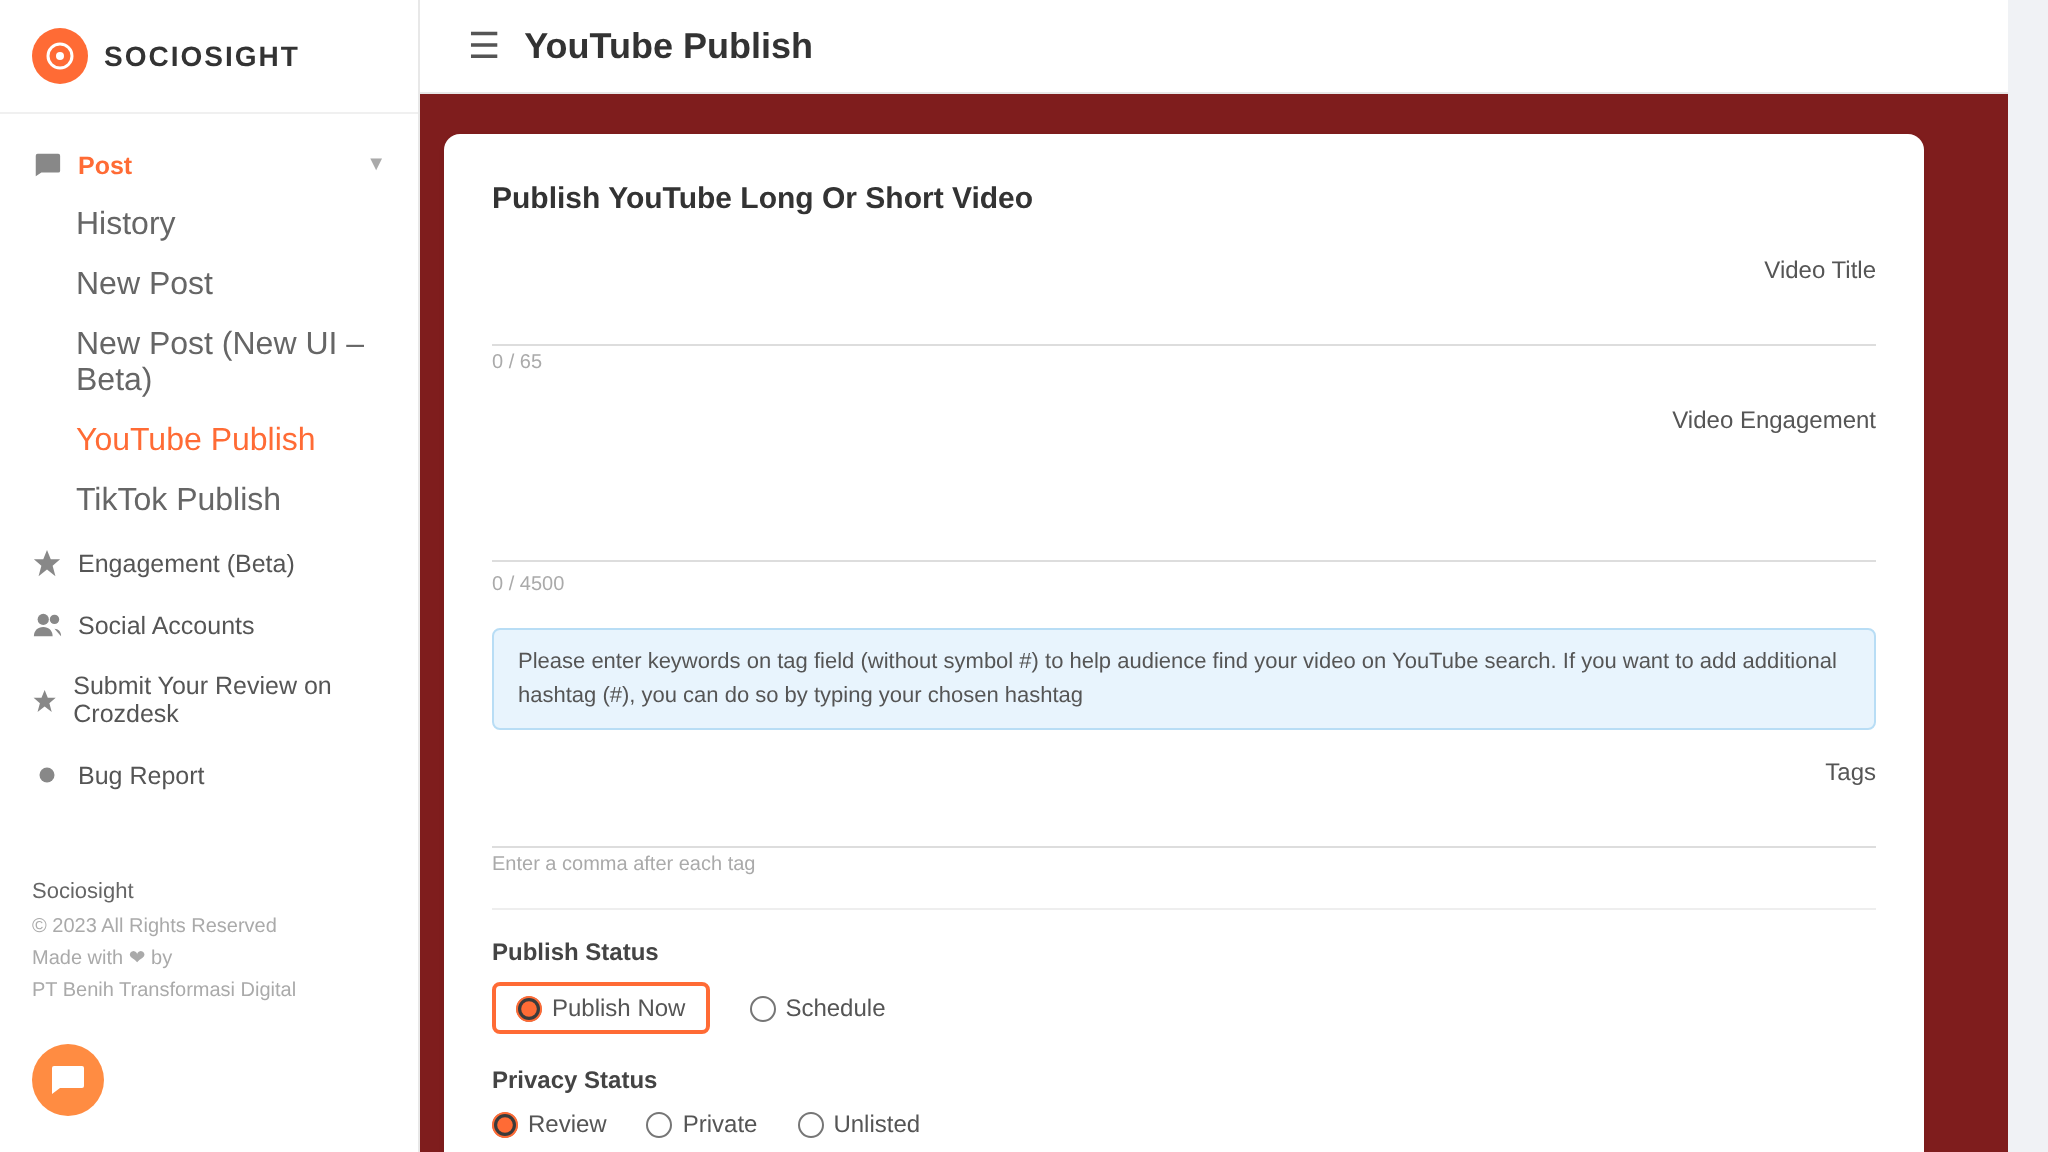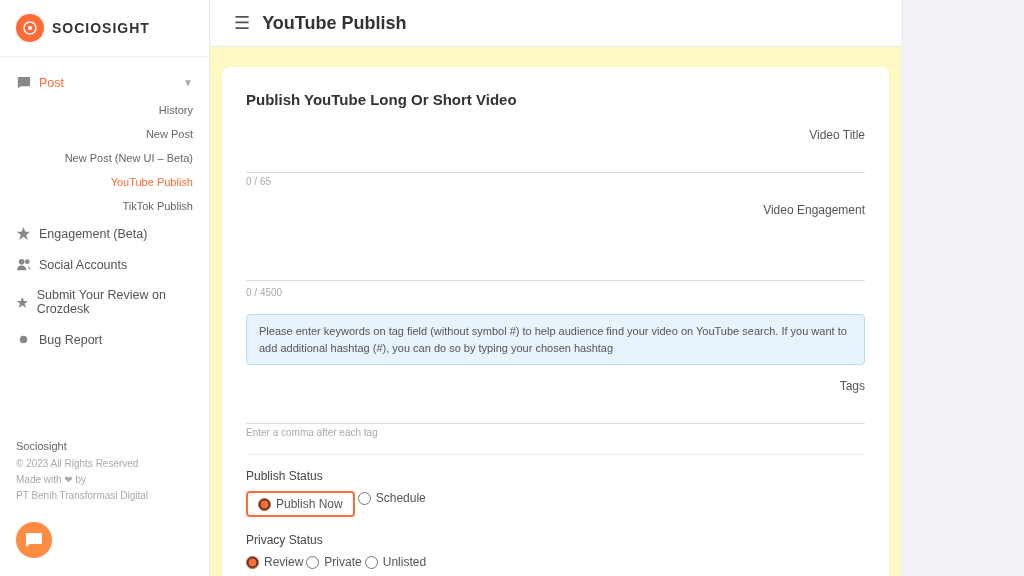--- a/index.html
+++ b/index.html
@@ -1,30 +1,30 @@
 <!DOCTYPE html>
 <html><head>
   <meta charset="utf-8">
   <style>
     * { box-sizing: border-box; margin: 0; padding: 0; }
     body { font-family: 'Segoe UI', Arial, sans-serif; background: #f0f2f5; font-size: 13px; color: #333; }
 
-    .app-container { display: flex; height: 576px; width: 901px; overflow: hidden; background: #fef9c3; }
+    .app-container { display: flex; height: 576px; width: 1004px; overflow: hidden; background: #7f1d1d; }
 
     
     .sidebar { width: 210px; background: #fff; border-right: 1px solid #e8e8e8; display: flex; flex-direction: column; padding-bottom: 10px; flex-shrink: 0; }
     .sidebar-logo { padding: 14px 16px; display: flex; align-items: center; gap: 8px; border-bottom: 1px solid #f0f0f0; }
     .logo-icon { width: 28px; height: 28px; background: #ff6b35; border-radius: 50%; display: flex; align-items: center; justify-content: center; color: white; font-weight: bold; font-size: 12px; }
     .logo-text { font-size: 14px; font-weight: 600; color: #333; letter-spacing: 1px; }
     .sidebar-nav { flex: 1; padding: 10px 0; overflow-y: auto; }
     .nav-item { display: flex; align-items: center; gap: 8px; padding: 8px 16px; cursor: pointer; color: #555; font-size: 12.5px; }
     .nav-section { display: flex; align-items: center; justify-content: space-between; padding: 8px 16px; cursor: pointer; color: #555; font-size: 12.5px; }
     .nav-section .left { display: flex; align-items: center; gap: 8px; }
     .sub-nav { padding: 0; }
-    .sub-nav-item { padding: 6px 16px 6px 38px; cursor: pointer; color: #666; font-size: 11px; text-align: right; }
+    .sub-nav-item { padding: 6px 16px 6px 38px; cursor: pointer; color: #666; font-size: 16px; }
     .sub-nav-item.active { color: #ff6b35; font-weight: 500; }
     .sidebar-footer { padding: 10px 16px; font-size: 10px; color: #aaa; line-height: 1.6; }
     .footer-brand { font-size: 11px; color: #666; font-weight: 500; }
     .sidebar-chat-btn { width: 36px; height: 36px; background: #ff8c42; border-radius: 50%; display: flex; align-items: center; justify-content: center; margin: 8px 16px; color: white; font-size: 16px; cursor: pointer; }
 
     
     .main-content { flex: 1; display: flex; flex-direction: column; overflow: hidden; }
 
     
     .top-header { background: #fff; padding: 12px 24px; display: flex; align-items: center; gap: 12px; border-bottom: 1px solid #e8e8e8; flex-shrink: 0; }
@@ -39,22 +39,22 @@
     
     .form-group { margin-bottom: 16px; }
     .form-label { font-size: 12px; color: #555; margin-bottom: 4px; display: block; text-align: right; }
     .form-input { width: 100%; border: none; border-bottom: 1px solid #ddd; padding: 6px 0; font-size: 12.5px; outline: none; color: #333; background: transparent; }
     .char-count { font-size: 10px; color: #aaa; margin-top: 3px; }
     .form-textarea { width: 100%; border: none; border-bottom: 1px solid #ddd; padding: 6px 0; font-size: 12.5px; outline: none; color: #333; background: transparent; resize: none; height: 60px; }
     .info-box { background: #e8f4fd; border: 1px solid #b8ddf5; border-radius: 4px; padding: 8px 12px; font-size: 11px; color: #555; margin-bottom: 14px; line-height: 1.5; }
     .divider { border: none; border-top: 1px solid #eee; margin: 14px 0; }
 
     
-    .section-label { font-size: 12px; font-weight: 400; color: #444; margin-bottom: 8px; }
-    .radio-group { display: flex; align-items: flex-start; gap: 3px; margin-bottom: 8px; }
+    .section-label { font-size: 12px; font-weight: 700; color: #444; margin-bottom: 8px; }
+    .radio-group { display: flex; align-items: center; gap: 20px; margin-bottom: 8px; }
     .radio-option { display: flex; align-items: center; gap: 5px; font-size: 12px; color: #555; cursor: pointer; }
     .radio-option input[type="radio"] { accent-color: #ff6b35; }
     .publish-now-box { border: 2px solid #ff6b35; border-radius: 4px; padding: 4px 10px; display: inline-flex; align-items: center; gap: 5px; }
 
     .privacy-group { margin-bottom: 10px; }
 
     
     .chevron { font-size: 10px; color: #aaa; }
 
     
@@ -81,21 +81,21 @@
     </div>
 
     <div class="sidebar-nav">
 
 
       <div class="nav-section">
         <div class="left">
           <svg class="icon-svg" viewBox="0 0 16 16" fill="#ff6b35">
               <path d="M2 2h12a1 1 0 011 1v8a1 1 0 01-1 1H5l-3 2V3a1 1 0 011-1z"></path>
             </svg>
-          <span style="color:#ff6b35; font-weight:400;">Post</span>
+          <span style="color:#ff6b35; font-weight:700;">Post</span>
         </div>
         <span class="chevron">▼</span>
       </div>
 
       <div class="sub-nav">
         <div class="sub-nav-item">History</div>
         <div class="sub-nav-item">New Post</div>
         <div class="sub-nav-item">New Post (New UI – Beta)</div>
         <div class="sub-nav-item active">YouTube Publish</div>
         <div class="sub-nav-item">TikTok Publish</div>

